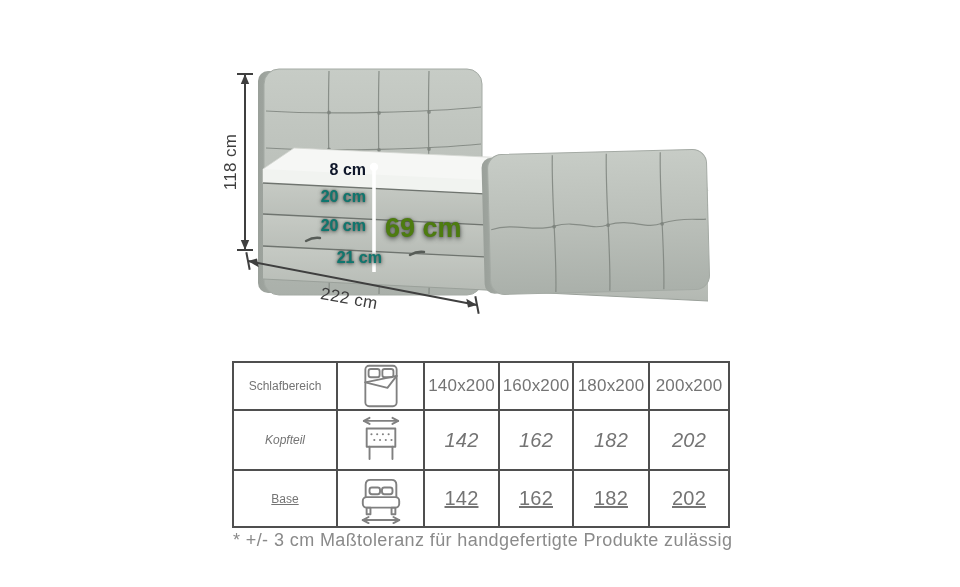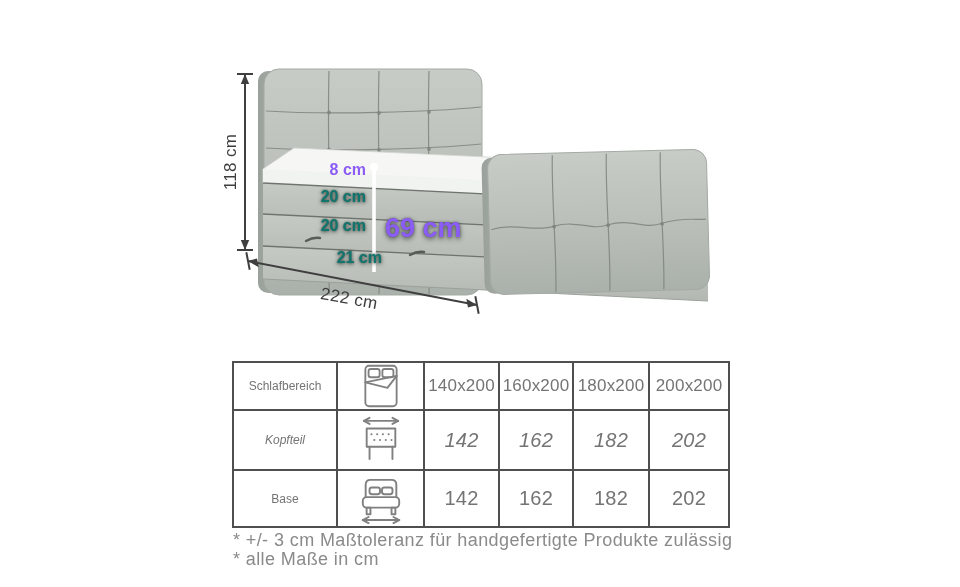--- a/index.html
+++ b/index.html
@@ -8,35 +8,35 @@
   .scene{position:absolute;left:0;top:0;width:960px;height:345px;}
   .scene svg{position:absolute;left:0;top:0;}
 
   .dim-label{position:absolute;font-size:17px;color:#3e3e3e;white-space:nowrap;letter-spacing:.3px;}
   .dim-height{left:231px;top:162px;transform:translate(-50%,-50%) rotate(-90deg);}
   .dim-width{left:349px;top:299px;transform:translate(-50%,-50%) rotate(10.5deg);}
 
   .layer-label{position:absolute;font-weight:bold;font-size:16px;color:#0f766e;white-space:nowrap;
         text-shadow:0 1px 4px rgba(45,50,45,.85),0 0 2px rgba(45,50,45,.6);
         transform:translate(-100%,-50%);}
-  .layer-label.dark{color:#8b5cf6;text-shadow:none;}
+  .layer-label.dark{color:#0f172a;text-shadow:none;}
   .lab-l1{left:366px;top:170px;}
   .lab-l2{left:366px;top:197px;}
   .lab-l3{left:366px;top:226px;}
   .lab-l4{left:366px;top:258px;margin-left:16px;}
   .inner-height{position:absolute;left:385px;top:228px;transform:translate(0,-50%);
-        font-weight:bold;font-size:27px;color:#8b5cf6;white-space:nowrap;
+        font-weight:bold;font-size:27px;color:#4d7c0f;white-space:nowrap;
         text-shadow:0 2px 5px rgba(45,50,45,.8),0 0 2px rgba(45,50,45,.55);}
 
   table.size-table{position:absolute;left:232px;top:361px;border-collapse:collapse;table-layout:fixed;}
   table.size-table td{border:2px solid #4f4f4f;text-align:center;vertical-align:middle;
         color:#747474;background:#ffffff;padding:0;}
   table.size-table tr.r1 td{height:46px;}
   table.size-table tr.r2 td{height:58px;font-style:italic;}
-  table.size-table tr.r3 td{height:55px;}
+  table.size-table tr.r3 td{height:55px;text-decoration:underline;}
   td.lbl{font-size:12px;color:#767676;}
   td.val{font-size:20px;letter-spacing:.2px;}
   tr.r1 td.val{font-size:17px;}
   td.ico svg{display:block;margin:0 auto;}
 
   .notes{position:absolute;left:233px;top:531px;font-size:18px;color:#8a8a8a;
          letter-spacing:.4px;line-height:19px;}
 </style>
 </head>
 <body>
@@ -221,16 +221,15 @@
       <td class="val">142</td>
       <td class="val">162</td>
       <td class="val">182</td>
       <td class="val">202</td>
     </tr>
   </tbody>
     </table>
 
   <div class="notes">
     <div>* +/- 3 cm Maßtoleranz für handgefertigte Produkte zulässig</div>
-    <div>* alle Maße in cm</div>
   </div>
 
 </div>
 
 </body></html>

